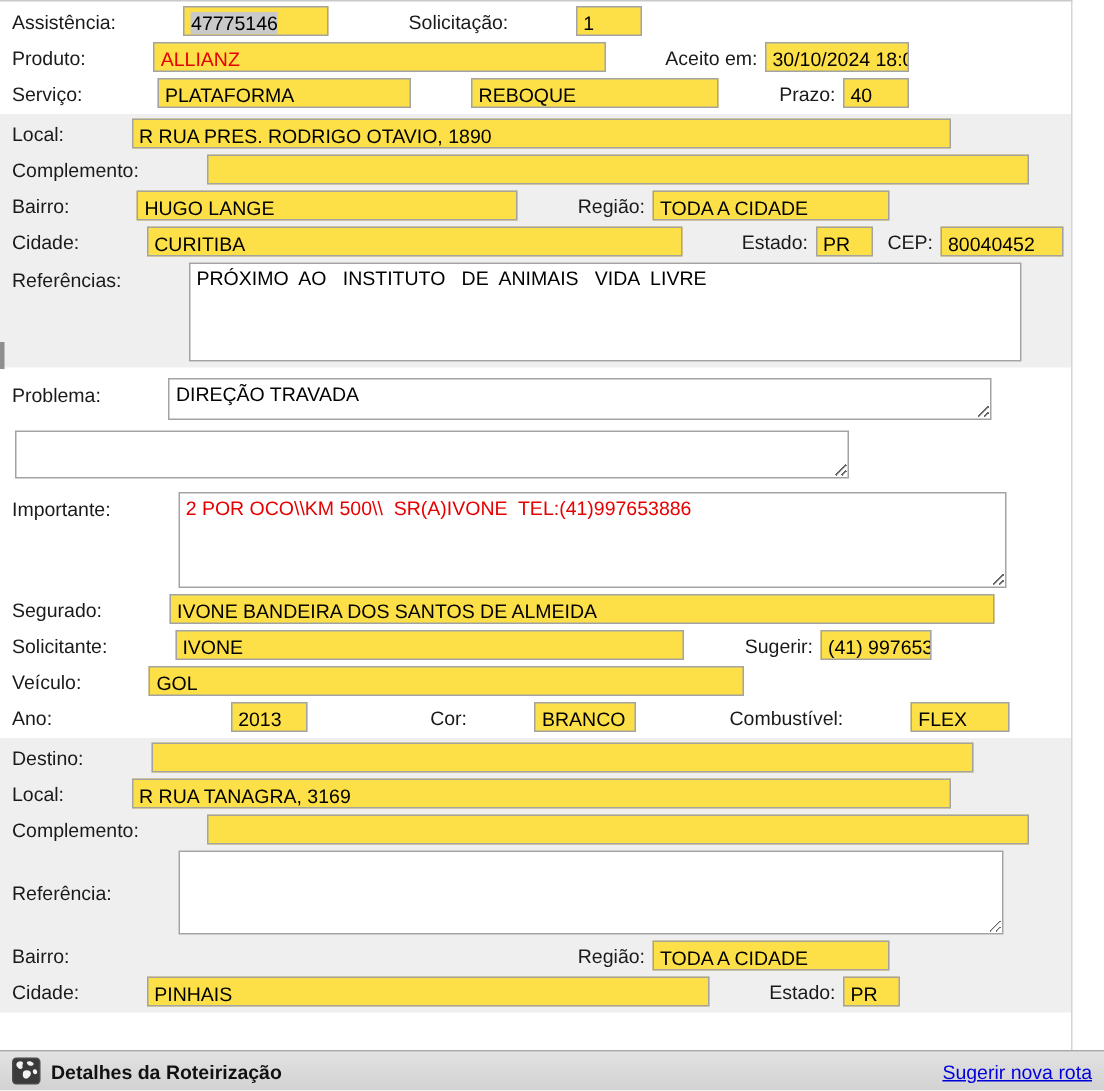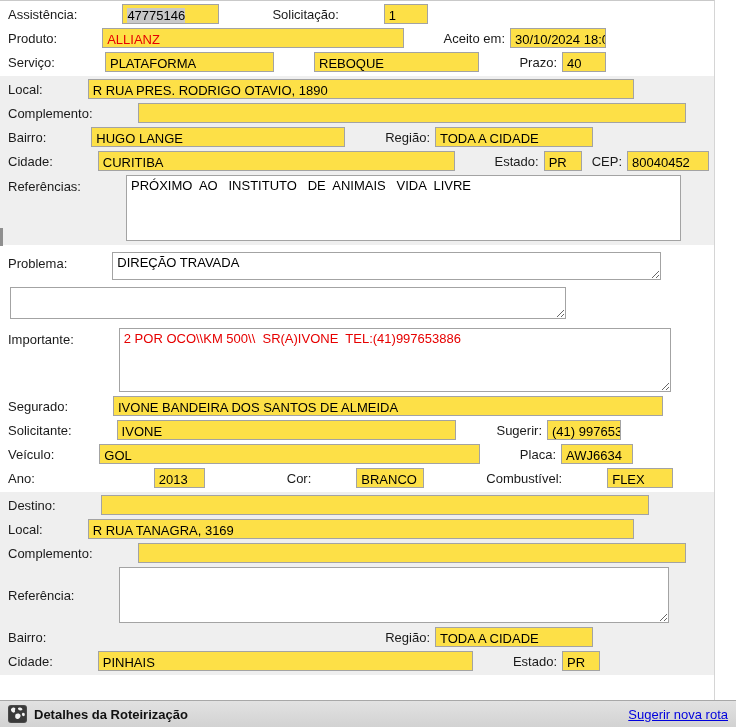--- a/index.html
+++ b/index.html
@@ -106,24 +106,20 @@
       <span class="lbl">Solicitante:</span>
       <div class="input" style="width:395px">IVONE</div>
       <div class="rgroup" style="margin-right:93px">
         <span class="lbl">Sugerir:</span>
         <div class="input" style="width:74px">(41) 997653886</div>
       </div>
     </div>
     <div class="row">
       <span class="lbl">Veículo:</span>
       <div class="input" style="width:397px">GOL</div>
-      <div class="rgroup" style="margin-right:81px">
-        <span class="lbl">Placa:</span>
-        <div class="input" style="width:72px">AWJ6634</div>
-      </div>
     </div>
     <div class="row">
       <span class="lbl">Ano:</span>
       <div class="input" style="width:51px;margin-left:74px">2013</div>
       <span class="lbl" style="margin-left:42px">Cor:</span>
       <div class="input" style="width:68px">BRANCO</div>
       <span class="lbl" style="margin-left:22px">Combustível:</span>
       <div class="input" style="width:66px">FLEX</div>
     </div>
   </div>

